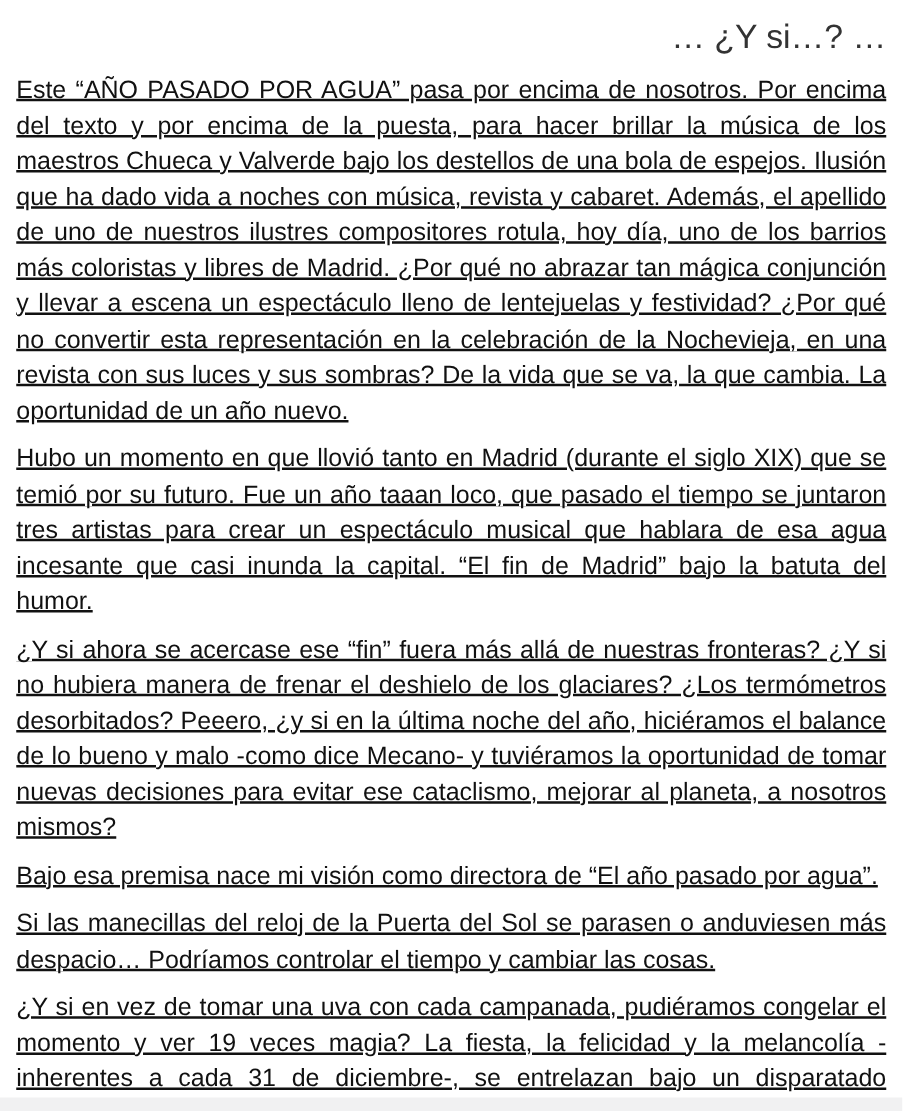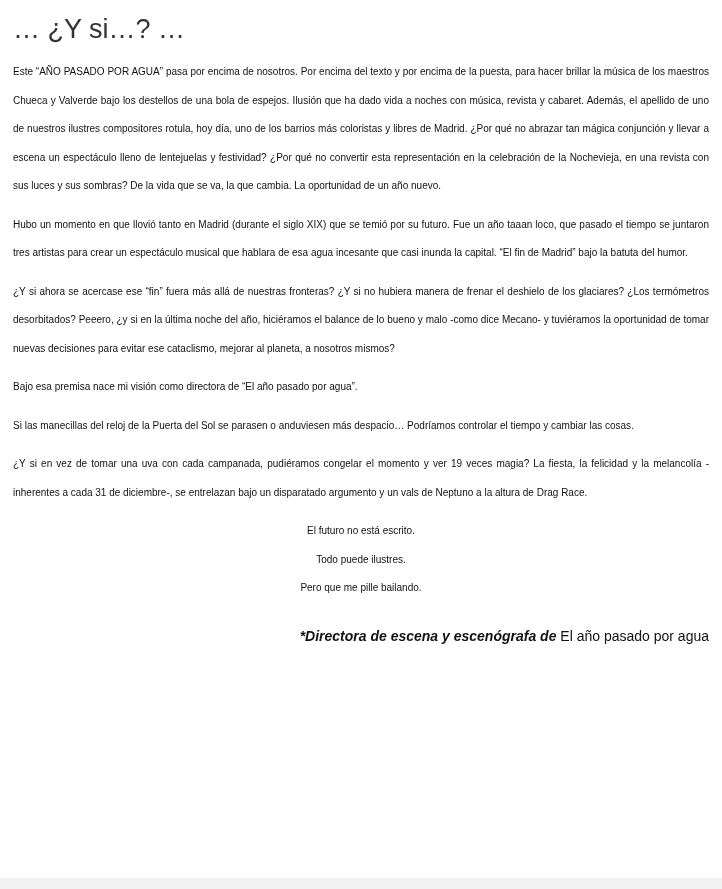--- a/index.html
+++ b/index.html
@@ -7,37 +7,38 @@
     width: 722px;
     height: 889px;
     background: #ffffff;
     font-family: "Liberation Sans", sans-serif;
     color: #111111;
     position: relative;
     overflow: hidden;
   }
   .page { padding: 6px 13px 0 13px; box-sizing: border-box; }
   .title {
-    text-align: left;
+    text-align: right;
     font-size: 27px;
     font-weight: 400;
     color: #333333;
     margin: 8px 0 13px 0;
   }
   .author {
     text-align: center;
     color: #C00000;
     font-size: 16px;
     margin: 0 0 27px 0;
   }
   .body p {
-    font-size: 10px;
+    font-size: 20px;
     line-height: 28.5px;
     text-align: justify;
     margin: 0 0 10px 0;
+    text-decoration: underline;
   }
   .body p.closing {
     margin: 0;
     text-align: center;
   }
   .footnote {
     margin-top: 19px;
     text-align: right;
     font-size: 14px;
     line-height: 28.5px;

